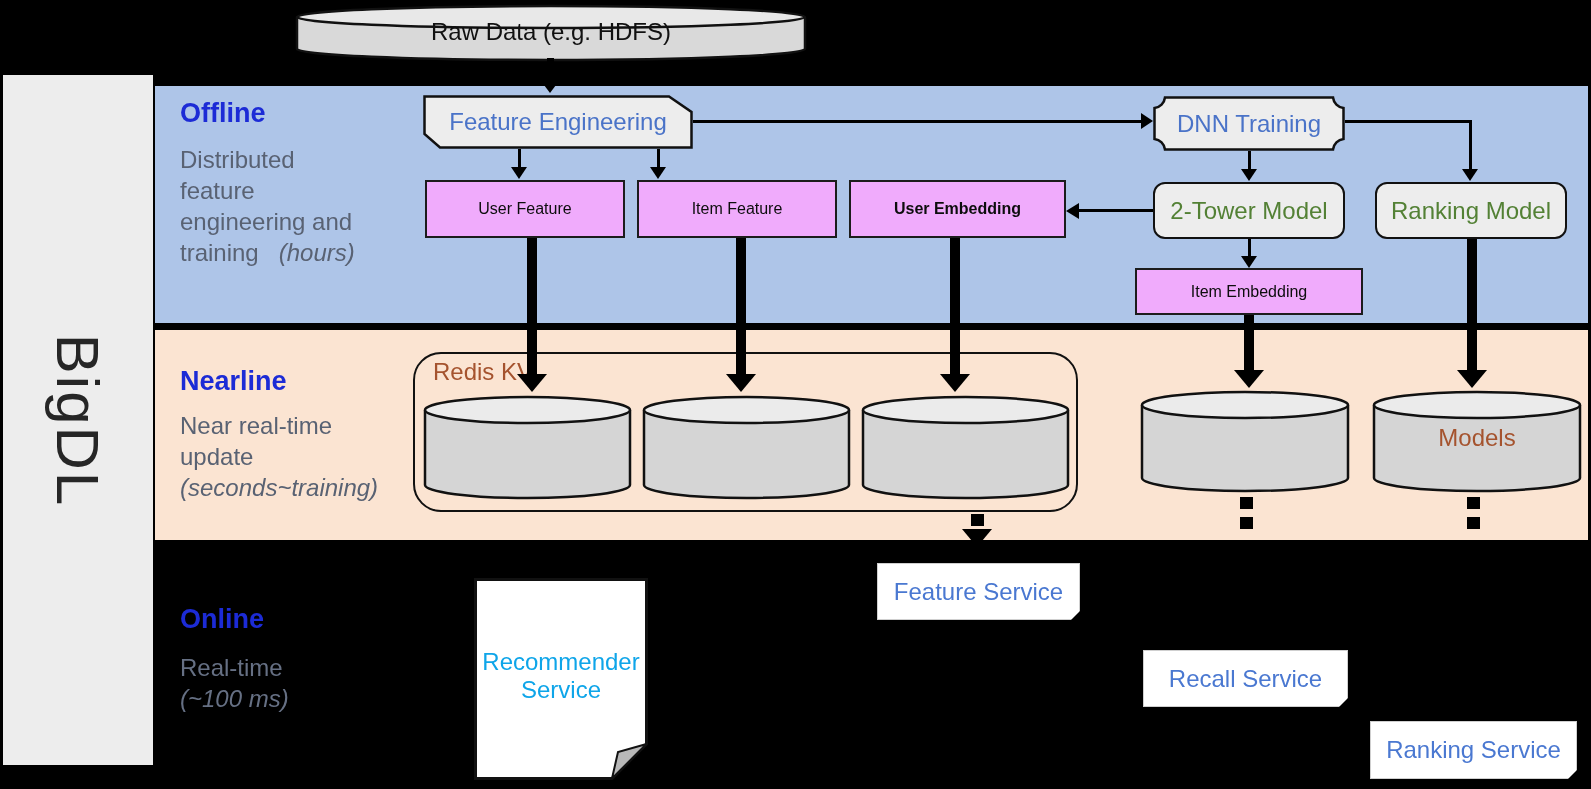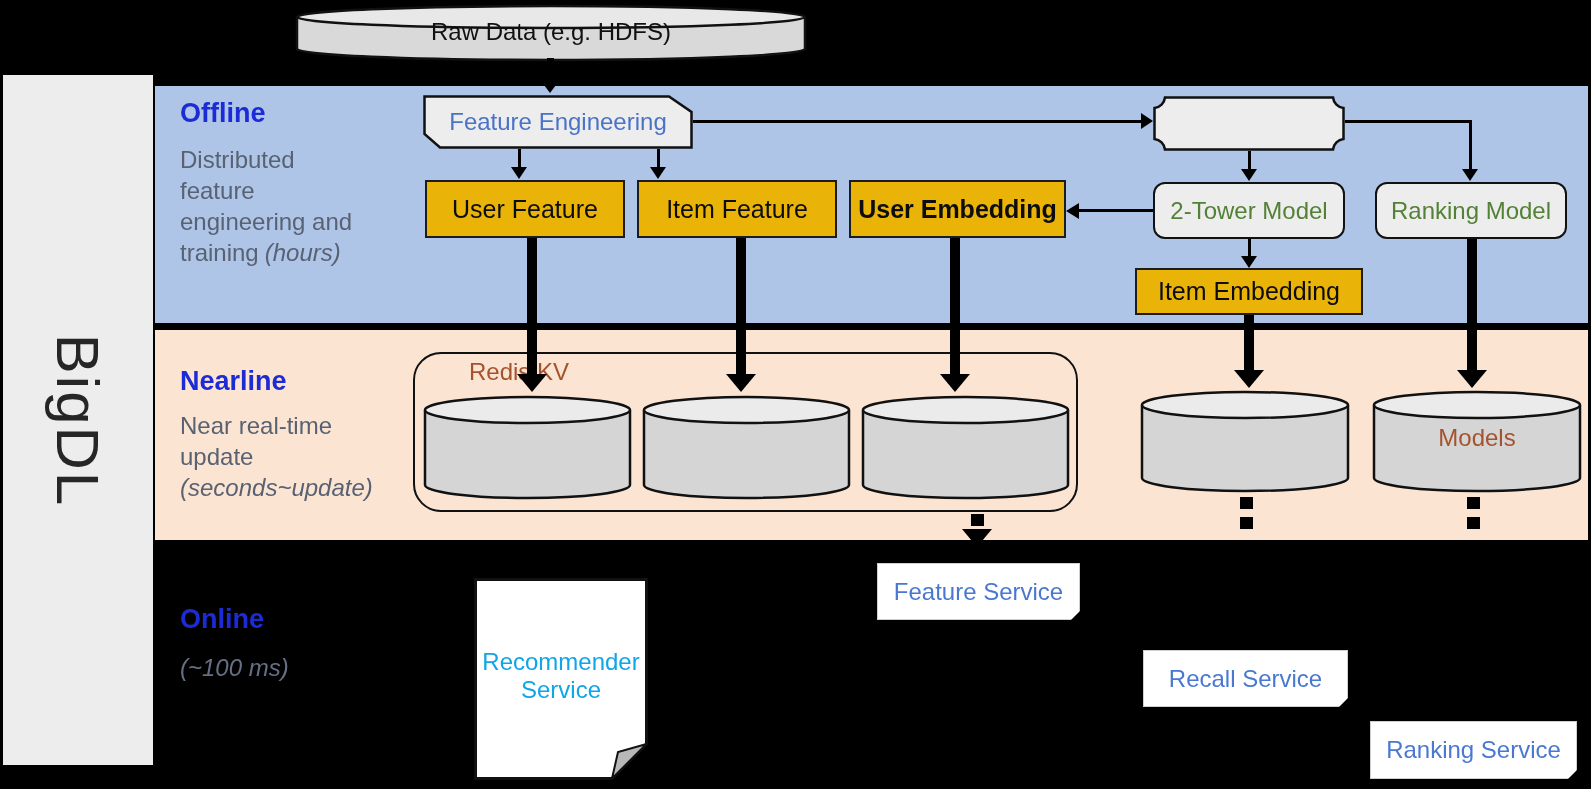--- a/index.html
+++ b/index.html
@@ -9,26 +9,26 @@
   
   .band-offline{left:155px;top:86px;width:1433px;height:237px;background:#aec5e8;}
   .band-nearline{left:155px;top:330px;width:1433px;height:210px;background:#fbe4d2;}
   
   .sidebar{left:3px;top:75px;width:150px;height:690px;background:#ededed;
            display:flex;align-items:center;justify-content:center;}
   .sidebar span{transform:rotate(90deg);font-size:60px;color:#262626;letter-spacing:2px;white-space:nowrap;}
   
   .sec-title{font-size:27px;font-weight:600;color:#1c2bd6;}
   .sec-desc{font-size:24px;line-height:31px;color:#596273;}
-  .sec-desc i{margin-left:6px;}
+  .sec-desc i{margin-left:20px;}
   .sec-desc.on-black{color:#667084;}
   
   .lbl{display:flex;align-items:center;justify-content:center;text-align:center;}
-  .graybox{background:#eab308;border:2.5px solid #1c1c1c;box-sizing:border-box;
-           font-size:25px;color:#0d0d0d;}
+  .graybox{background:#f0abfc;border:2.5px solid #1c1c1c;box-sizing:border-box;
+           font-size:16px;color:#0d0d0d;}
   .roundbox{background:#ededed;border:2.5px solid #111;border-radius:12px;box-sizing:border-box;
             font-size:24px;color:#538135;}
   .service{background:#fff;border:1px solid #cfcfcf;box-sizing:border-box;
            font-size:24px;color:#4a78d1;}
   .service::after{content:"";position:absolute;right:-3px;bottom:-3px;width:0;height:0;
                   border-left:13px solid transparent;border-bottom:13px solid #000;}
   .bluetext{color:#4a73c8;font-size:24px;}
   .browntext{color:#a5532e;font-size:24px;}
   
   .rediswrap{left:413px;top:352px;width:665px;height:160px;border:2.5px solid #111;
@@ -62,36 +62,37 @@
     <div><span>Distributed</span></div>
     <div><span>feature</span></div>
     <div><span>engineering and</span></div>
     <div><span>training</span><i>(hours)</i></div>
   </div>
 
   <div class="abs sec-title" style="left:180px;top:366px;">Nearline</div>
   <div class="abs sec-desc" style="left:180px;top:410px;width:260px;">
     <div><span>Near real-time</span></div>
     <div><span>update</span></div>
-    <div><i style="margin-left:0;">(seconds~update)</i></div>
+    <div><i style="margin-left:0;">(seconds~training)</i></div>
   </div>
 
   <div class="abs sec-title" style="left:180px;top:604px;">Online</div>
   <div class="abs sec-desc on-black" style="left:180px;top:652px;width:260px;">
+    <div><span>Real-time</span></div>
     <div><i style="margin-left:0;">(~100 ms)</i></div>
   </div>
 
   <svg class="abs" style="left:295px;top:4px;" width="512" height="58" viewBox="0 0 512 58">
     <path d="M2 13 L2 45 A 254 11 0 0 0 510 45 L510 13" fill="#d9d9d9" stroke="#111" stroke-width="2.5"></path>
     <ellipse cx="256" cy="13" rx="254" ry="11" fill="#e8e8e8" stroke="#111" stroke-width="2.5"></ellipse>
   </svg>
   <div class="abs lbl" style="left:295px;top:14px;width:512px;height:36px;font-size:24px;color:#111;">Raw Data (e.g. HDFS)</div>
 
   <div class="abs rediswrap"></div>
-  <div class="abs browntext" style="left:433px;top:358px;margin-left:36px;">Redis KV</div>
+  <div class="abs browntext" style="left:433px;top:358px;">Redis KV</div>
 
   <svg class="abs" style="left:423px;top:395px;" width="209" height="105" viewBox="0 0 209 105">
     <path d="M2 15 L2 90 A 102.5 13 0 0 0 207 90 L207 15" fill="#d5d5d5" stroke="#111" stroke-width="2.5"></path>
     <ellipse cx="104.5" cy="15" rx="102.5" ry="13" fill="#ebebeb" stroke="#111" stroke-width="2.5"></ellipse>
   </svg>
   <svg class="abs" style="left:642px;top:395px;" width="209" height="105" viewBox="0 0 209 105">
     <path d="M2 15 L2 90 A 102.5 13 0 0 0 207 90 L207 15" fill="#d5d5d5" stroke="#111" stroke-width="2.5"></path>
     <ellipse cx="104.5" cy="15" rx="102.5" ry="13" fill="#ebebeb" stroke="#111" stroke-width="2.5"></ellipse>
   </svg>
   <svg class="abs" style="left:861px;top:395px;" width="209" height="105" viewBox="0 0 209 105">
@@ -153,20 +154,21 @@
   <div class="dash" style="left:1467px;top:517px;"></div>
 
   <svg class="abs" style="left:423px;top:95px;" width="270" height="54" viewBox="0 0 270 54">
     <polygon points="1.5,1.5 246,1.5 268.5,17 268.5,52.5 17,52.5 1.5,39" fill="#ededed" stroke="#111" stroke-width="2.5"></polygon>
   </svg>
   <div class="abs lbl bluetext" style="left:423px;top:95px;width:270px;height:54px;border-radius:15px;">Feature Engineering</div>
 
   <svg class="abs" style="left:1153px;top:96px;" width="192" height="55" viewBox="0 0 192 55">
     <path d="M12 1.5 L180 1.5 A 12 12 0 0 0 190.5 12 L190.5 43 A 12 12 0 0 0 180 53.5 L12 53.5 A 12 12 0 0 0 1.5 43 L1.5 12 A 12 12 0 0 0 12 1.5 Z" fill="#ededed" stroke="#111" stroke-width="2.5"></path>
   </svg>
+  <div class="abs lbl bluetext" style="left:1153px;top:96px;width:192px;height:55px;">DNN Training</div>
 
   <div class="abs lbl graybox" style="left:425px;top:180px;width:200px;height:58px;">User Feature</div>
   <div class="abs lbl graybox" style="left:637px;top:180px;width:200px;height:58px;">Item Feature</div>
   <div class="abs lbl graybox" style="left:849px;top:180px;width:217px;height:58px;font-weight:bold;">User Embedding</div>
 
   <div class="abs lbl roundbox" style="left:1153px;top:182px;width:192px;height:57px;">2-Tower Model</div>
   <div class="abs lbl roundbox" style="left:1375px;top:182px;width:192px;height:57px;">Ranking Model</div>
 
   <div class="abs lbl graybox" style="left:1135px;top:268px;width:228px;height:47px;">Item Embedding</div>
 

